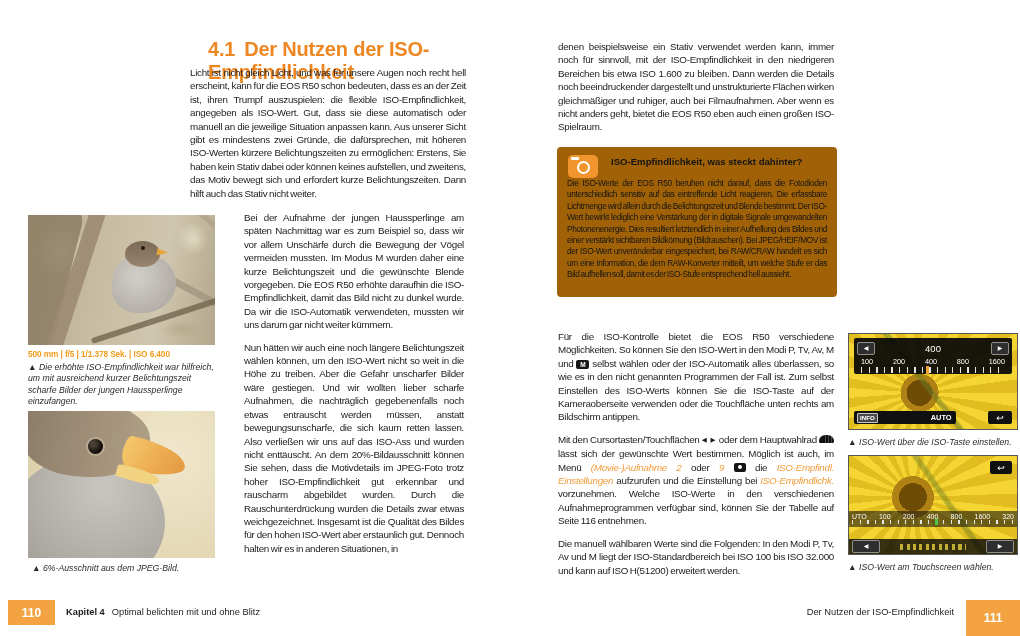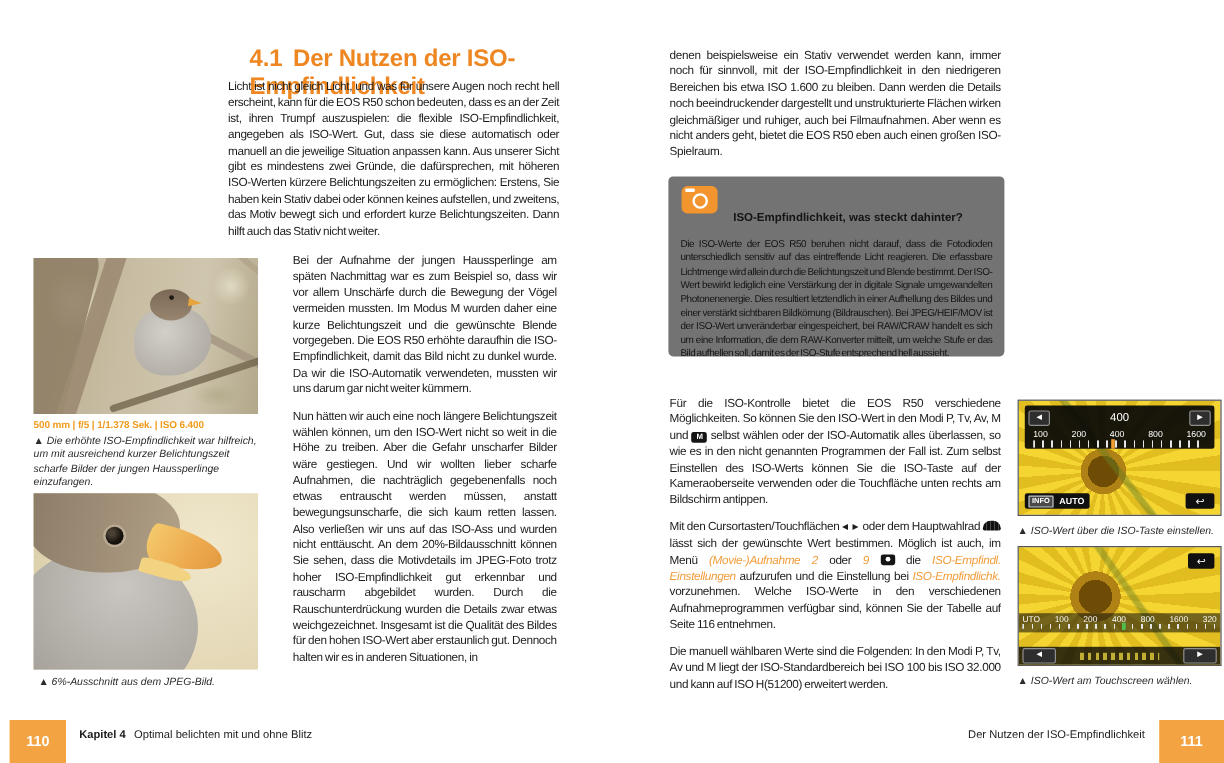--- a/index.html
+++ b/index.html
@@ -47,21 +47,21 @@
   .beak2b{position:absolute;left:88px;top:58px;width:44px;height:13px;transform:rotate(16deg);
      background:#f1d382;border-radius:35% 90% 90% 10%;}
   .bird-body{position:absolute;left:84px;top:40px;width:64px;height:58px;
      background:radial-gradient(circle at 40% 38%,#d2cfc9,#a7a29a);border-radius:52% 55% 60% 45%;}
   .bird-head{position:absolute;left:97px;top:26px;width:35px;height:26px;border-radius:50%;
      background:linear-gradient(#7b6957,#98856f);}
   .bird-beak{position:absolute;left:129px;top:34px;width:0;height:0;transform:rotate(8deg);
      border-left:11px solid #e7a43d;border-top:3px solid transparent;border-bottom:4px solid transparent;}
   .bird-eye{position:absolute;left:113px;top:31px;width:4px;height:4px;background:#1e1912;border-radius:50%;}
   
-  .tip{background:#737373;border-radius:4px;padding:22px 10px;box-sizing:border-box;overflow:hidden;}
+  .tip{background:#a16207;border-radius:4px;padding:2px 10px;box-sizing:border-box;overflow:hidden;}
   .tip-head{min-height:25px;display:flex;align-items:center;padding-left:44px;}
   .tip-title{font-size:9.6px;font-weight:bold;color:#141414;}
   .tip-icon{position:absolute;left:11px;top:8px;width:30px;height:23px;background:#f2952e;border-radius:5px;}
   .tip-icon::before{content:"";position:absolute;left:9px;top:6px;width:9px;height:9px;
       border:2px solid #fff;border-radius:50%;}
   .tip-icon::after{content:"";position:absolute;left:3px;top:2px;width:8px;height:3px;background:#fff;border-radius:1px;}
   .tip-body{margin-top:4px;font-size:8.3px;line-height:11.4px;text-align:justify;
       letter-spacing:-0.35px;word-spacing:-0.9px;color:#141414;}
   
   .screen{border:1px solid #565656;box-sizing:border-box;overflow:hidden;}
@@ -79,21 +79,21 @@
       color:#fff;font-size:6px;line-height:11px;text-align:center;}
   .iso-value{color:#fff;font-size:9.5px;}
   .scale-nums{display:flex;justify-content:space-between;padding:0 7px;color:#fff;font-size:7.3px;margin-top:1px;}
   .ruler{position:relative;margin:1px 7px 0 7px;height:6px;
       background:repeating-linear-gradient(90deg,#e6e6e6 0 1.3px,transparent 1.3px 7.6px);}
   .marker{position:absolute;top:-1px;width:3px;height:8px;}
   .badge{position:absolute;background:#101010;border-radius:2px;color:#fff;display:flex;
       align-items:center;justify-content:center;}
   .info-chip{background:#4a4a4a;border:1px solid #c4c8ca;color:#fff;font-size:6.2px;font-weight:bold;
       padding:0 2px;margin:0 2px;border-radius:1px;line-height:8px;}
-  .auto-label{font-size:7.4px;font-weight:bold;padding:0 3px;}
+  .auto-label{font-size:7.4px;font-weight:bold;padding:0 3px;margin-left:48px;}
   .return-glyph{font-size:9px;}
   .strip{position:absolute;left:0;right:0;top:55px;height:16px;background:rgba(10,10,10,.55);}
   .strip .scale-nums{padding:1px 3px 0 3px;font-size:7px;}
   .strip .ruler{margin:0 3px;height:4px;}
   .bottombar{position:absolute;left:0;right:0;bottom:0;height:15px;background:rgba(8,8,8,.8);
       display:flex;align-items:center;justify-content:space-between;padding:0 3px;box-sizing:border-box;}
   .bottombar .arrow-btn{width:26px;}
   .status-icons{width:66px;height:6px;opacity:.85;
       background:repeating-linear-gradient(90deg,#d9c43b 0 3px,transparent 3px 6.5px);}
   
@@ -137,21 +137,21 @@
     <div class="beak2b"></div>
   </div>
 
   <div class="abs caption" style="left:32px;top:563px;width:190px;">▲ 6%-Ausschnitt aus dem JPEG-Bild.</div>
 
   <div class="abs" style="left:244px;top:211px;width:220px;">
     <div class="body-text">Bei der Aufnahme der jungen Haussperlinge am späten Nachmittag war es zum Beispiel so, dass wir vor allem Unschärfe durch die Bewegung der Vögel vermeiden mussten. Im Modus M wurden daher eine kurze Belichtungszeit und die gewünschte Blende vorgegeben. Die EOS R50 erhöhte daraufhin die ISO-Empfindlichkeit, damit das Bild nicht zu dunkel wurde. Da wir die ISO-Automatik verwendeten, mussten wir uns darum gar nicht weiter kümmern.</div>
     <div class="body-text" style="margin-top:9px;">Nun hätten wir auch eine noch längere Belichtungszeit wählen können, um den ISO-Wert nicht so weit in die Höhe zu treiben. Aber die Gefahr unscharfer Bilder wäre gestiegen. Und wir wollten lieber scharfe Aufnahmen, die nachträglich gegebenenfalls noch etwas entrauscht werden müssen, anstatt bewegungsunscharfe, die sich kaum retten lassen. Also verließen wir uns auf das ISO-Ass und wurden nicht enttäuscht. An dem 20%-Bildausschnitt können Sie sehen, dass die Motivdetails im JPEG-Foto trotz hoher ISO-Empfindlichkeit gut erkennbar und rauscharm abgebildet wurden. Durch die Rauschunterdrückung wurden die Details zwar etwas weichgezeichnet. Insgesamt ist die Qualität des Bildes für den hohen ISO-Wert aber erstaunlich gut. Dennoch halten wir es in anderen Situationen, in</div>
   </div>
 
-  <div class="abs folio" style="left:8px;top:600px;width:47px;height:36px;">110</div>
+  <div class="abs folio" style="left:8px;top:600px;width:47px;height:25px;">110</div>
   <div class="abs footer-text" style="left:66px;top:607px;width:380px;">
     <span class="bold">Kapitel 4</span><span>Optimal belichten mit und ohne Blitz</span>
   </div>
 </div>
 
 <div class="abs" style="left:510px;top:0;width:510px;height:636px;">
 
   <div class="abs body-text" style="left:48px;top:40px;width:276px;">denen beispielsweise ein Stativ verwendet werden kann, immer noch für sinnvoll, mit der ISO-Empfindlichkeit in den niedrigeren Bereichen bis etwa ISO 1.600 zu bleiben. Dann werden die Details noch beeindruckender dargestellt und unstrukturierte Flächen wirken gleichmäßiger und ruhiger, auch bei Filmaufnahmen. Aber wenn es nicht anders geht, bietet die EOS R50 eben auch einen großen ISO-Spielraum.</div>
 
   <div class="abs tip" style="left:47px;top:147px;width:280px;height:150px;">

